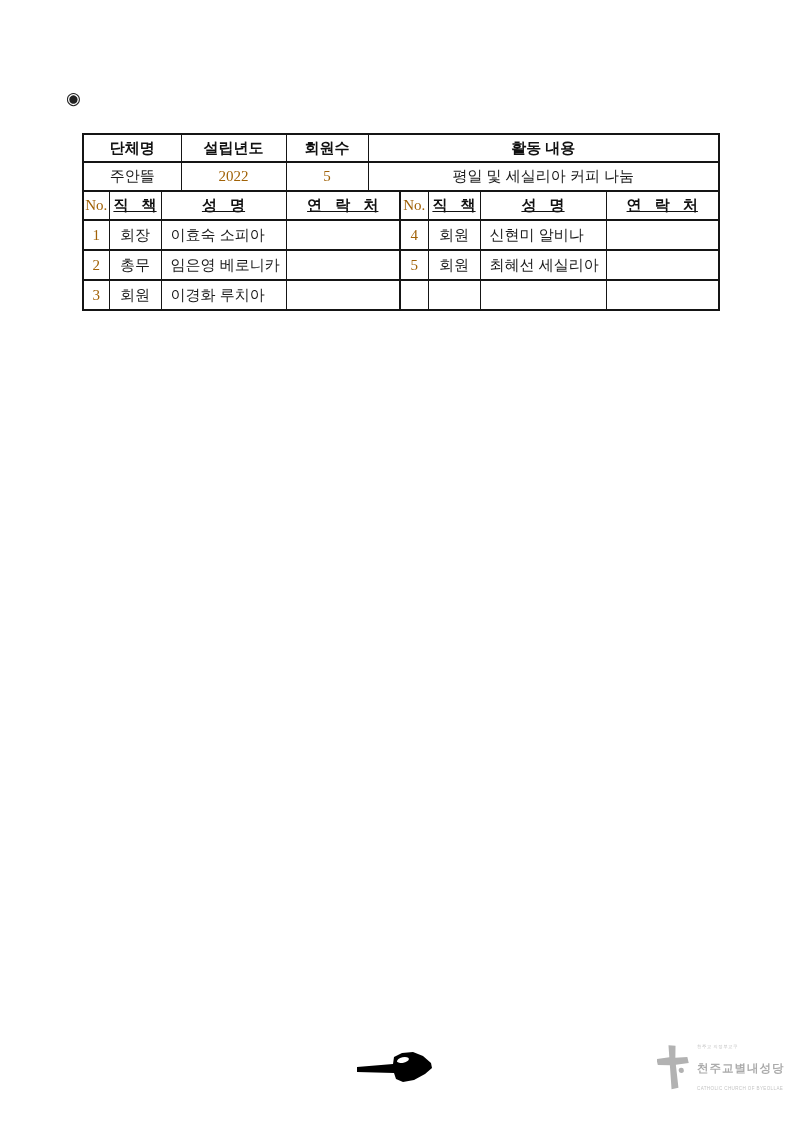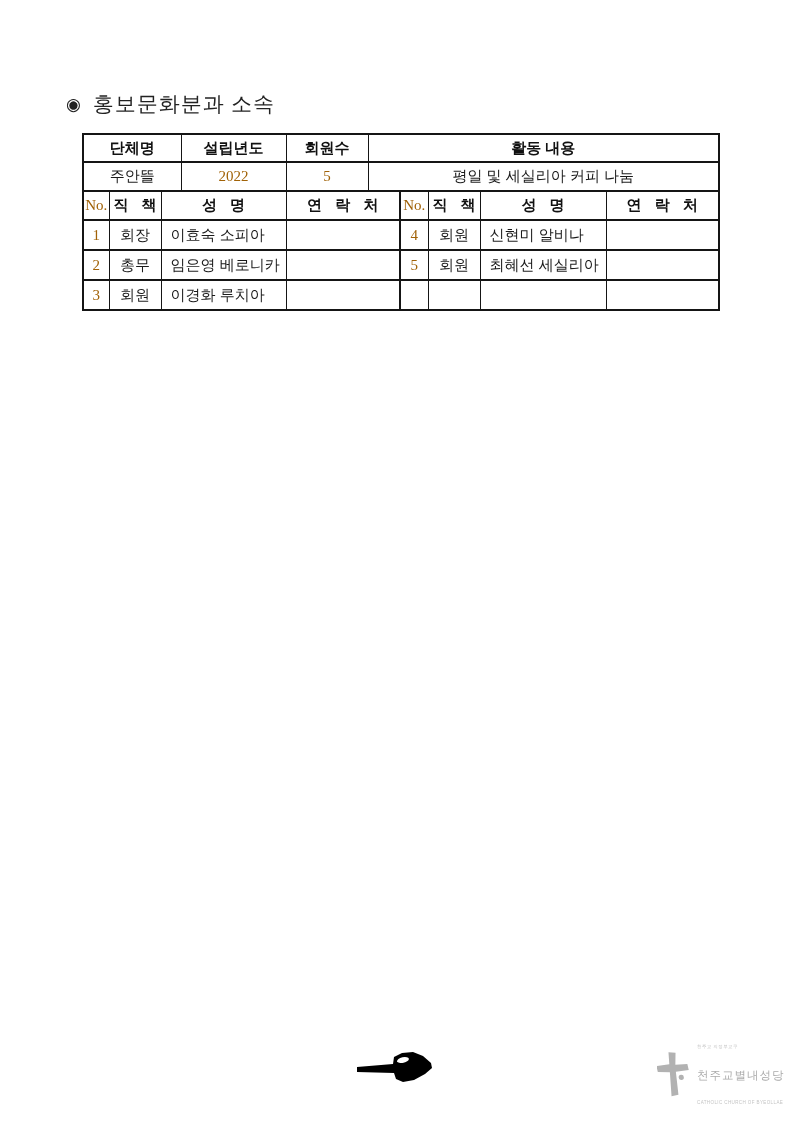--- a/index.html
+++ b/index.html
@@ -24,47 +24,46 @@
     vertical-align:middle; text-align:center;
   }
   tr td:first-child { border-left-width:2px; }
   tr td:last-child  { border-right-width:2px; }
   .t2 { margin-top:-2px; }
   .t1 tr.hrow td { height:26px; }
   .t1 tr.drow td { height:27px; }
   .t2 tr.hrow td { height:27px;margin-top:28px; }
   .t2 tr.drow td { height:28px; }
   .hd  { font-weight:bold; color:#111; }
-  .ws  { word-spacing:9px; }
+  .ws  { word-spacing:9px;text-decoration:underline; }
   .l   { text-align:left; padding-left:9px; }
   .serif { font-family:"Liberation Serif", serif; color:#a16207; }
   .t2 td.div { border-left-width:2px; }
   
   .hand { position:absolute; left:357px; top:1051px; }
   .logo {
     position:absolute; left:657px; top:1044px;
     display:flex; align-items:center; gap:7px; color:#b2b2b2;
   }
   .logo-text { display:flex; flex-direction:column; line-height:1.25; }
   .logo-cap {
     font-size:4.5px; letter-spacing:0.4px; color:#c4c4c4; white-space:nowrap;
   }
   .logo-name {
-    font-size:11.5px; font-weight:normal; letter-spacing:1px; color:#ababab;
-    white-space:nowrap; margin:18px 0;
+    font-size:11.5px; font-weight:bold; letter-spacing:1px; color:#ababab;
+    white-space:nowrap; margin:11px 0;
   }
 </style>
 </head>
 <body>
 
 <div class="page">
 
   <div class="title">
     <span class="bullet">◉</span>
-    <span>홍보문화분과 소속</span>
   </div>
 
   <div class="tablewrap">
 
     <table class="t1">
       <colgroup>
         <col style="width:98px">
           <col style="width:105px">
           <col style="width:82px">
           <col style="width:351px">

